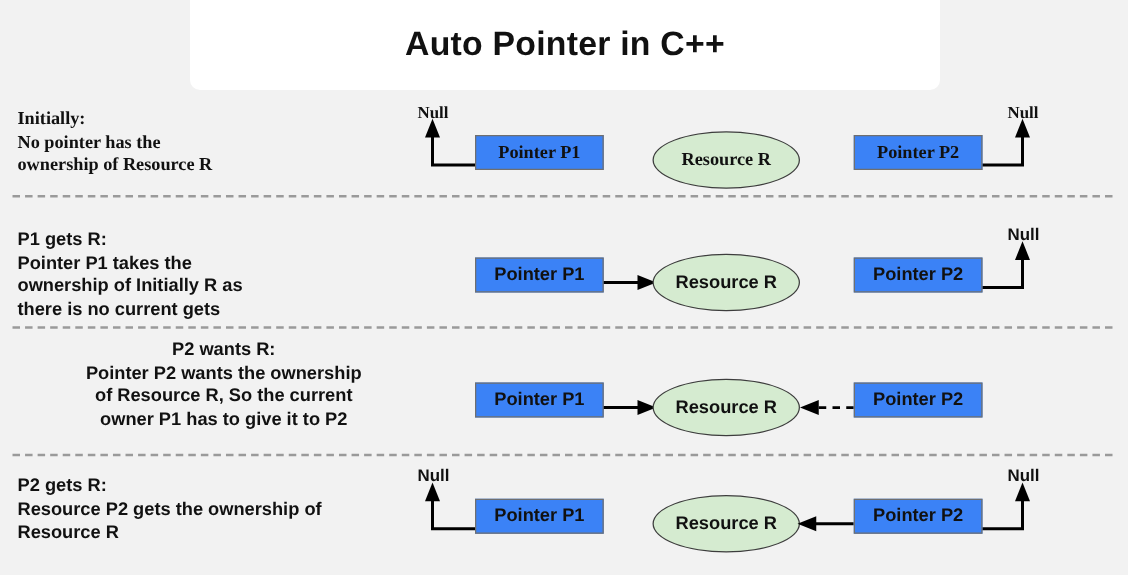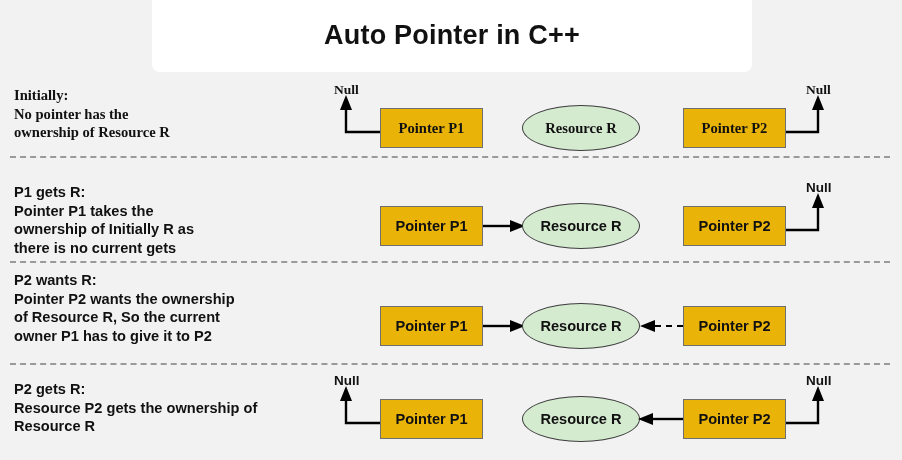--- a/index.html
+++ b/index.html
@@ -64,22 +64,22 @@
     left: 10px;
     width: 880px;
     height: 0;
     border-top: 2px dashed #9a9a9a;
   }
 
   
   .pbox {
     position: absolute;
     width: 103px;
-    height: 40px;
-    background: #eab308;
+    height: 28px;
+    background: #3b82f6;
     border: 1.5px solid #6f6f6f;
     box-sizing: border-box;
     display: flex;
     align-items: center;
     justify-content: center;
     font-size: 14.6px;
     font-weight: bold;
     color: #111111;
   }
   .ellipse {
@@ -179,21 +179,21 @@
       <polygon class="arrowfill" points="42,10 27,4 27,16"></polygon>
     </svg>
 
     <div class="ellipse" style="left:522px;top:33px;">Resource R</div>
     <div class="pbox" style="left:683px;top:36px;">Pointer P2</div>
   </div>
 
   <div class="sep" style="top:261px;"></div>
 
   <div class="row" style="top:261px;height:102px;">
-    <div class="row-desc" style="top:10px;">
+    <div class="row-desc" style="top:10px;text-align:center;">
       <span class="desc-line">P2 wants R:</span>
       <span class="desc-line">Pointer P2 wants the ownership</span>
       <span class="desc-line">of Resource R, So the current</span>
       <span class="desc-line">owner P1 has to give it to P2</span>
     </div>
 
     <div class="pbox" style="left:380px;top:45px;">Pointer P1</div>
 
     <svg class="connector" style="left:483px;top:55px;" width="45" height="20" viewBox="0 0 45 20">
       <path class="stroke-solid" d="M 0 10 L 30 10"></path>

